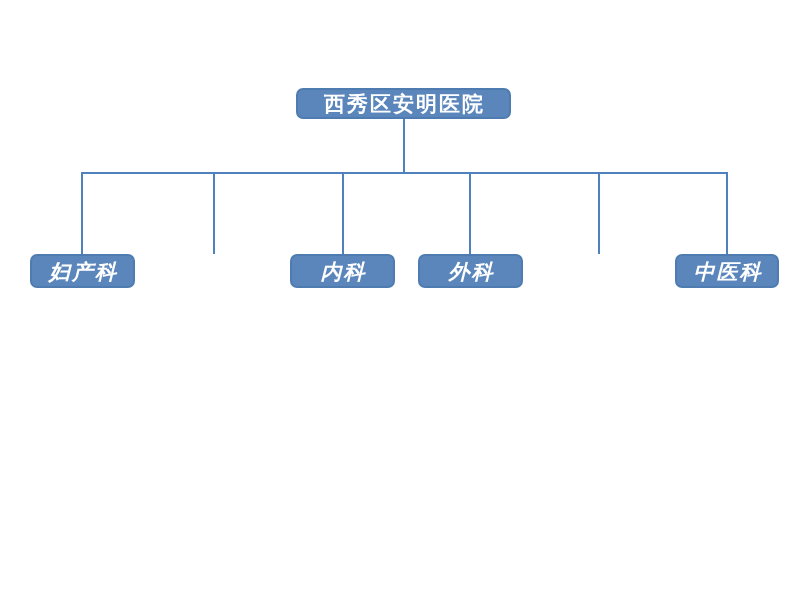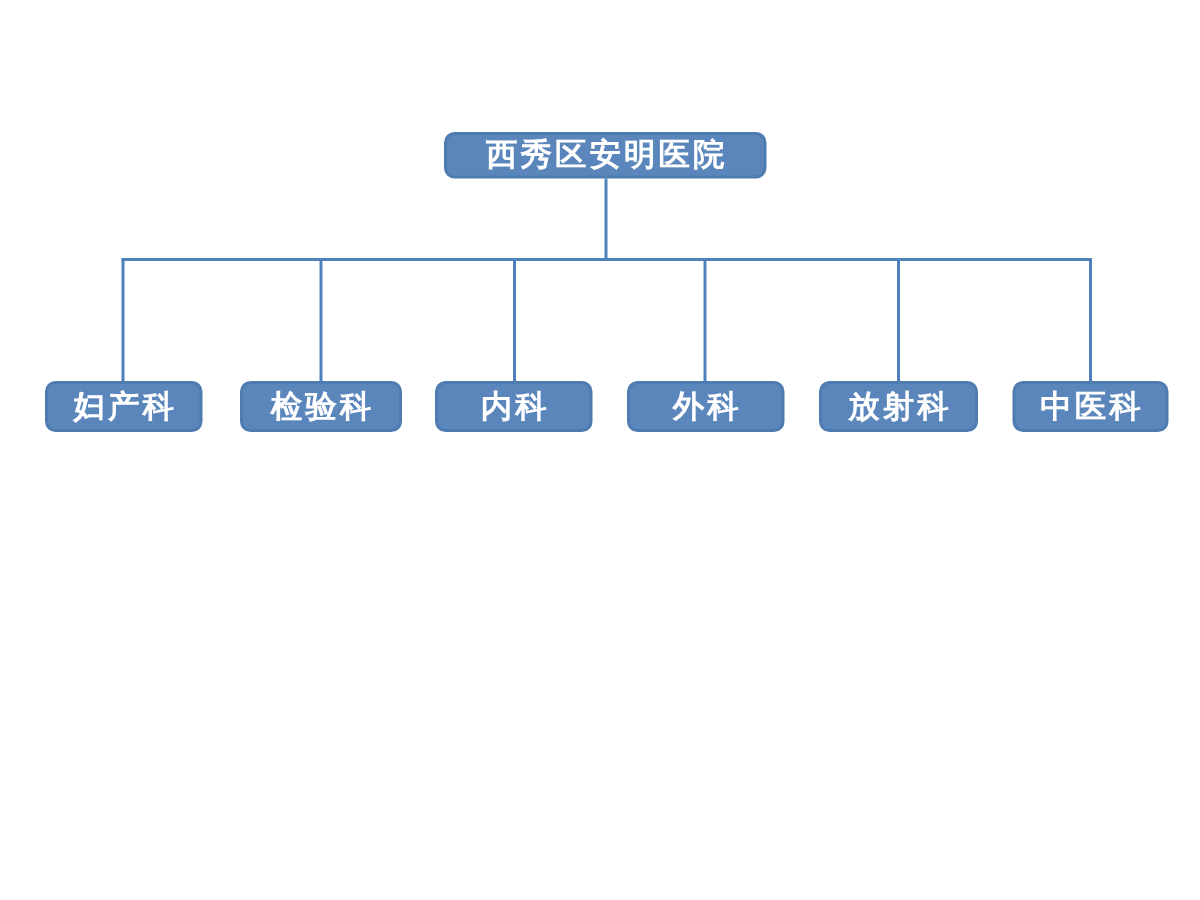--- a/index.html
+++ b/index.html
@@ -49,20 +49,21 @@
   }
   .node.root {
     left: 296px;
     top: 88px;
     width: 215px;
     height: 31px;
   }
   .node.child {
     top: 254px;
     height: 34px;
+    font-style: italic;
   }
   .node.child-0 { left: 30px;  width: 105px; }
   .node.child-1 { left: 160px; width: 108px; }
   .node.child-2 { left: 290px; width: 105px; }
   .node.child-3 { left: 418px; width: 105px; text-align: right; }
   .node.child-4 { left: 546px; width: 106px; }
   .node.child-5 { left: 675px; width: 104px; justify-content: center; }
 </style>
 </head>
 <body style="--bg: #FFFFFF; --node-fill: #5B86BB; --node-border: #4E7CB1; --node-text: #FFFFFF;">
@@ -86,33 +87,27 @@
   </svg>
 
   <div class="node root">
     <span class="label">西秀区安明医院</span>
   </div>
 
   <div class="node child child-0">
     <span class="label">妇产科</span>
   </div>
 
-  <div class="node child child-1">
-    <span class="label">检验科</span>
-  </div>
 
   <div class="node child child-2">
     <span class="label">内科</span>
   </div>
 
   <div class="node child child-3">
     <span class="label">外科</span>
   </div>
 
-  <div class="node child child-4">
-    <span class="label">放射科</span>
-  </div>
 
   <div class="node child child-5">
     <span class="label">中医科</span>
   </div>
 
 </div>
 
 </body></html>

